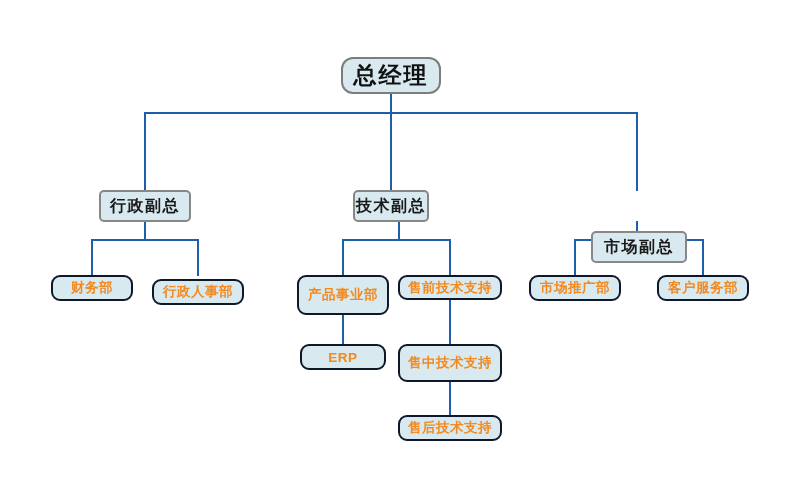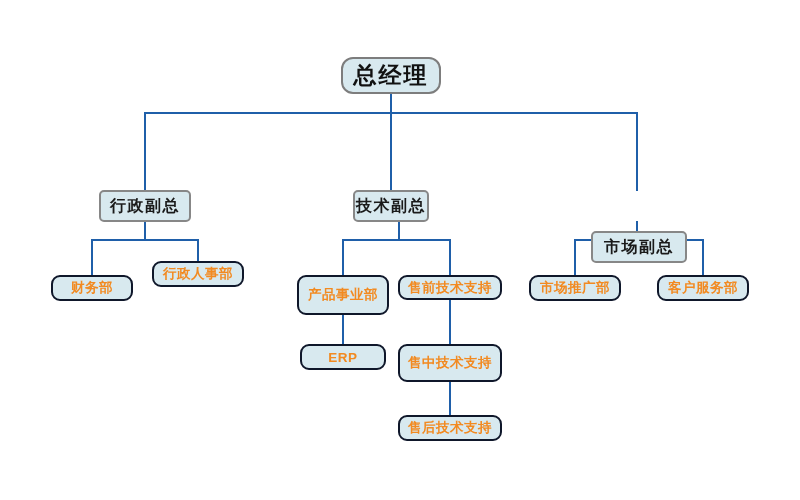--- a/index.html
+++ b/index.html
@@ -99,21 +99,21 @@
       </div>
       <div class="node level-vp" style="left: 353px; top: 190px; width: 76px; height: 32px;">
         <span>技术副总</span>
       </div>
       <div class="node level-vp" style="left: 591px; top: 190px; width: 96px; height: 32px; margin-top: 41px;">
         <span>市场副总</span>
       </div>
       <div class="node level-dept" style="left: 51px; top: 275px; width: 82px; height: 26px;">
         <span>财务部</span>
       </div>
-      <div class="node level-dept" style="left: 152px; top: 261px; width: 92px; height: 26px;">
+      <div class="node level-dept" style="left: 152px; top: 279px; width: 92px; height: 26px;">
         <span>行政人事部</span>
       </div>
       <div class="node level-dept" style="left: 297px; top: 275px; width: 92px; height: 40px;">
         <span>产品事业部</span>
       </div>
       <div class="node level-dept" style="left: 398px; top: 275px; width: 104px; height: 25px;">
         <span>售前技术支持</span>
       </div>
       <div class="node level-dept" style="left: 529px; top: 275px; width: 92px; height: 26px;">
         <span>市场推广部</span>

